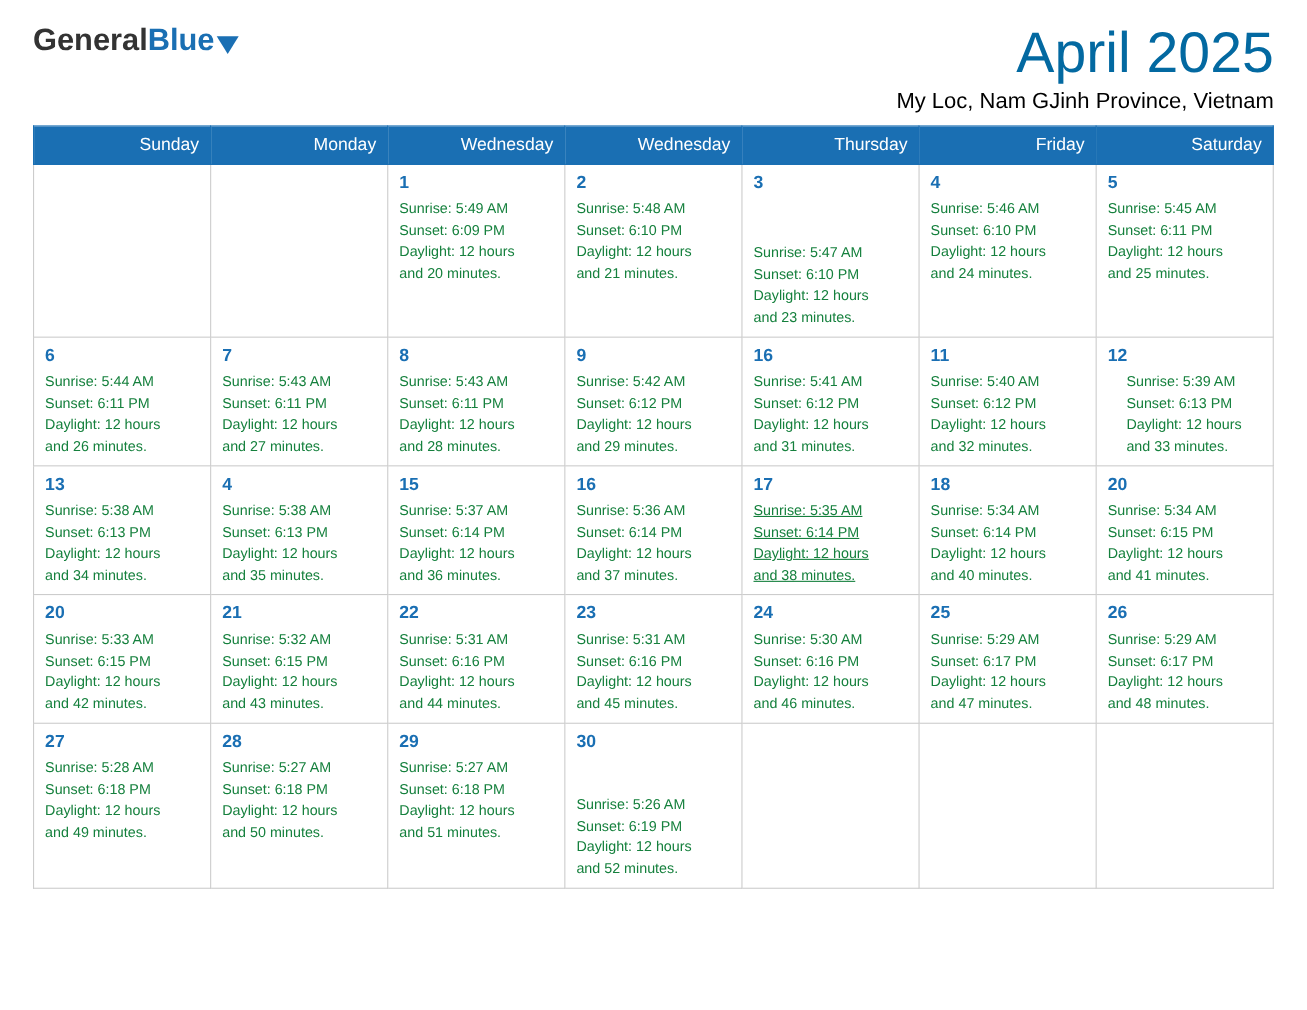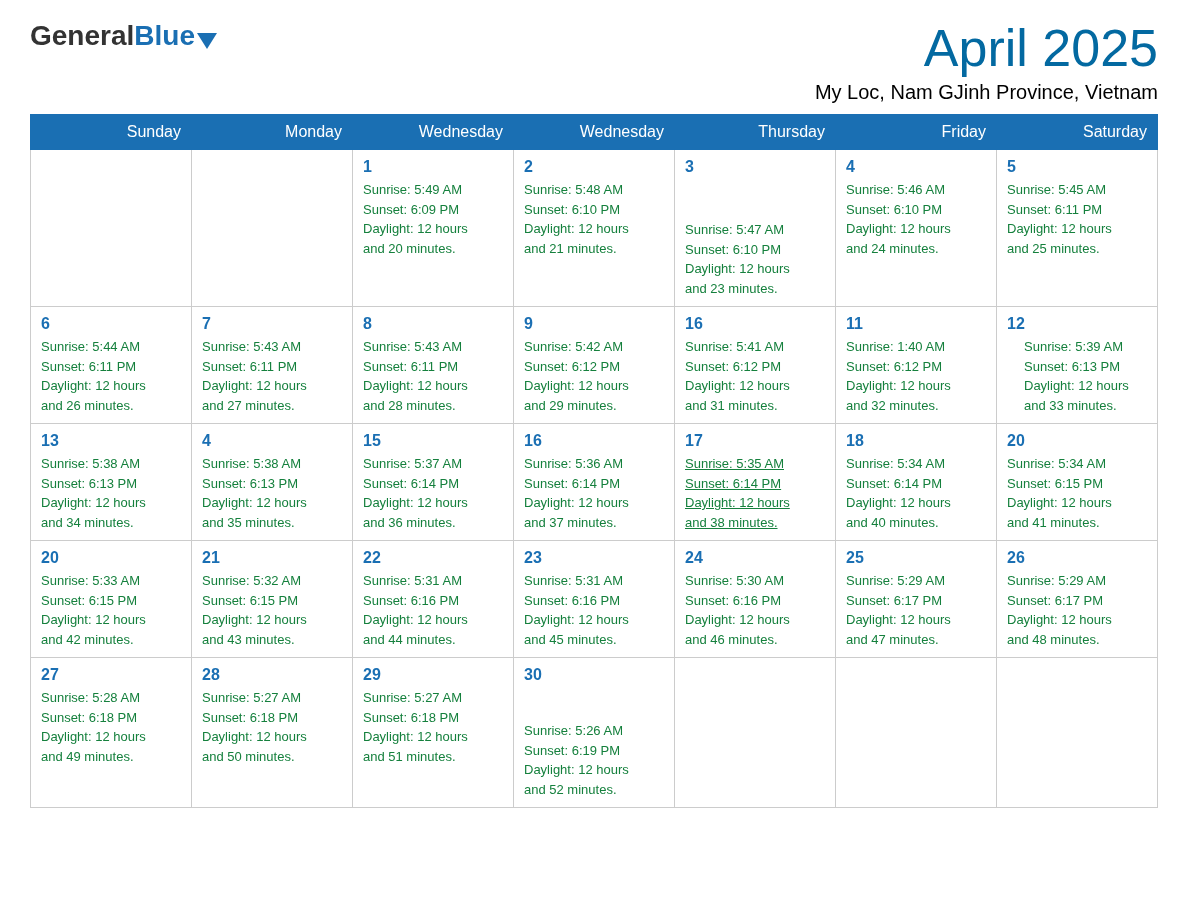--- a/index.html
+++ b/index.html
@@ -197,21 +197,21 @@
         </td>
         <td>
           <span class="day-number">16</span>
           <div class="day-info" style="white-space: pre-line;">Sunrise: 5:41 AM
 Sunset: 6:12 PM
 Daylight: 12 hours
 and 31 minutes.</div>
         </td>
         <td>
           <span class="day-number">11</span>
-          <div class="day-info" style="white-space: pre-line;">Sunrise: 1:40 AM
+          <div class="day-info" style="white-space: pre-line;">Sunrise: 5:40 AM
 Sunset: 6:12 PM
 Daylight: 12 hours
 and 32 minutes.</div>
         </td>
         <td>
           <span class="day-number">12</span>
           <div class="day-info" style="white-space: pre-line; margin-left: 17px;">Sunrise: 5:39 AM
 Sunset: 6:13 PM
 Daylight: 12 hours
 and 33 minutes.</div>

